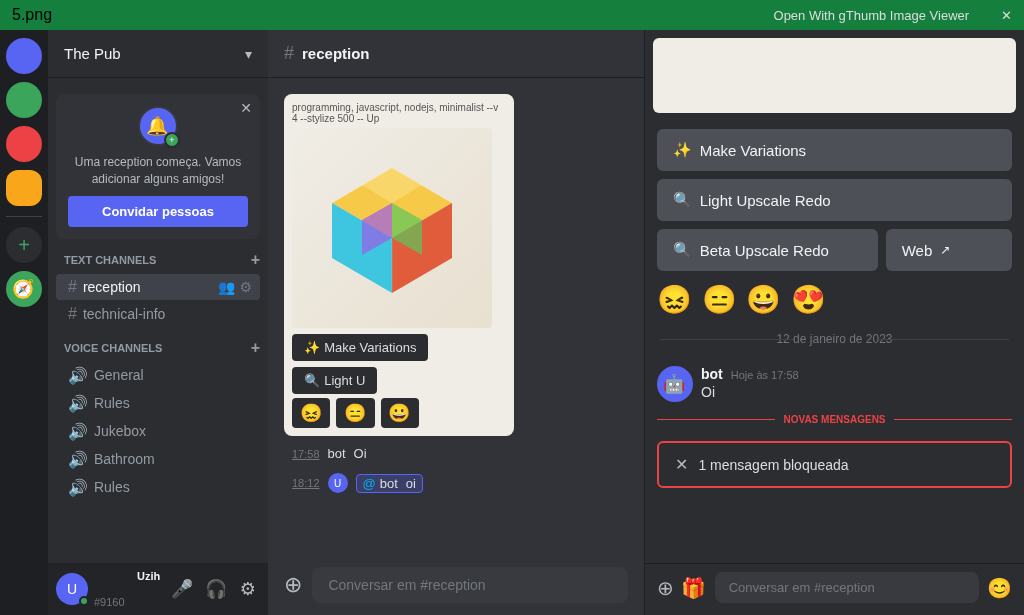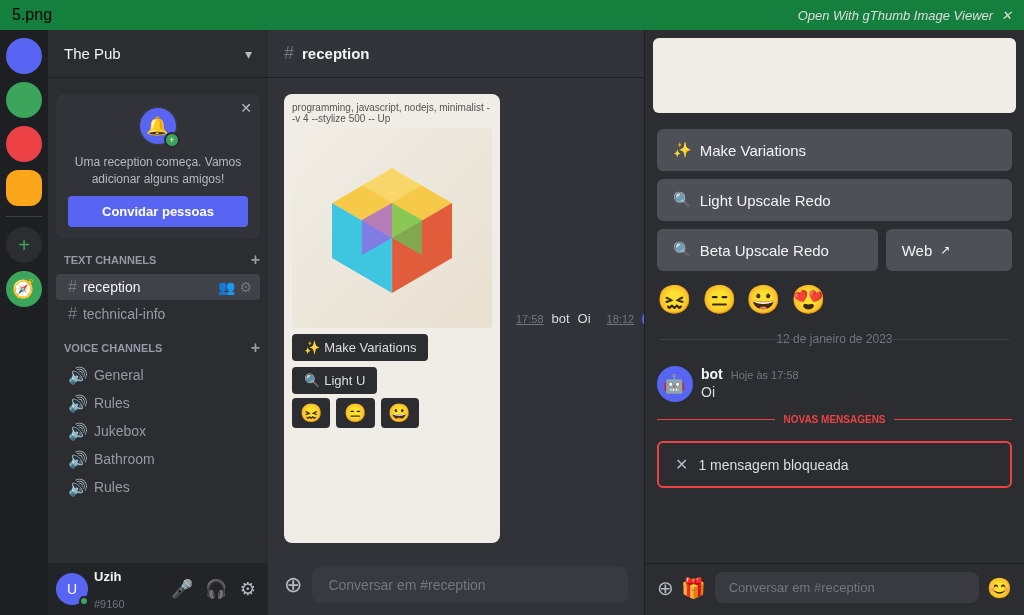--- a/index.html
+++ b/index.html
@@ -3,21 +3,21 @@
   <meta charset="utf-8">
   <style>
     * { margin: 0; padding: 0; box-sizing: border-box; }
     body { width: 1024px; height: 615px; overflow: hidden; font-family: 'Segoe UI', sans-serif; background: #1e1f22; display: flex; flex-direction: column; }
 
     
     .titlebar {
       height: 30px; background: #15803d; display: flex; align-items: center; justify-content: space-between;
       padding: 0 12px; flex-shrink: 0;
     }
-    .titlebar-right { display: flex; align-items: center; gap: 8px; font-style: italic; }
+    .titlebar-right { display: flex; align-items: center; gap: 32px; }
     .titlebar-right span { color: #dcddde; font-size: 13px; cursor: pointer; }
     .titlebar-close { color: #dcddde; font-size: 16px; cursor: pointer; }
 
     
     .main-layout { display: flex; flex: 1; overflow: hidden; }
 
     
     .avatar-bar {
       width: 48px; background: #1e1f22; display: flex; flex-direction: column; align-items: center;
       padding: 8px 0; gap: 8px; overflow: hidden; flex-shrink: 0;
@@ -73,21 +73,21 @@
 
     
     .chat-area { flex: 1; display: flex; flex-direction: column; background: #313338; overflow: hidden; }
     .chat-header {
       height: 48px; background: #313338; border-bottom: 1px solid #1e1f22;
       display: flex; align-items: center; padding: 0 16px; gap: 8px; flex-shrink: 0;
     }
     .chat-header-icon { color: #72767d; font-size: 18px; }
     .chat-header-name { color: #f2f3f5; font-weight: 700; font-size: 15px; }
 
-    .chat-messages { flex: 1; overflow-y: auto; padding: 16px; display: flex; flex-direction: row; gap: 8px; }
+    .chat-messages { flex: 1; overflow-y: auto; padding: 16px; display: flex; flex-direction: column; gap: 8px; }
 
     .msg-image-block { background: #f0ede6; border-radius: 8px; padding: 8px; max-width: 230px; }
     .msg-image-text { font-size: 10px; color: #555; margin-bottom: 4px; word-break: break-all; }
     .msg-image { width: 200px; height: 200px; border-radius: 4px; background: linear-gradient(135deg, #f0ede6 0%, #e8e0d0 100%); display: flex; align-items: center; justify-content: center; }
 
     
     .cube-img { width: 160px; height: 160px; }
 
     .msg-buttons { display: flex; gap: 6px; flex-wrap: wrap; margin-top: 6px; }
     .msg-btn {
@@ -171,21 +171,21 @@
     .right-emoji-btn { color: #b5bac1; font-size: 20px; cursor: pointer; }
 
     
     .user-bar {
       height: 52px; background: #232428; display: flex; align-items: center;
       padding: 0 8px; gap: 6px; flex-shrink: 0;
     }
     .user-avatar { width: 32px; height: 32px; border-radius: 50%; background: #5865f2; display: flex; align-items: center; justify-content: center; font-size: 14px; color: white; position: relative; }
     .user-status { position: absolute; bottom: -1px; right: -1px; width: 10px; height: 10px; border-radius: 50%; background: #3ba55c; border: 2px solid #232428; }
     .user-info { flex: 1; }
-    .user-name { color: #f2f3f5; font-size: 13px; font-weight: 600; }
+    .user-name { color: #f2f3f5; font-size: 11px; font-weight: 600; margin-left: 43px; }
     .user-tag { color: #72767d; font-size: 11px; margin-top: 14px; }
     .user-controls { display: flex; gap: 4px; }
     .user-ctrl-btn { color: #b5bac1; font-size: 18px; cursor: pointer; background: none; border: none; padding: 4px; border-radius: 4px; }
   </style>
 </head>
 <body>
 
 <div class="titlebar">
   <span>5.png</span>
   <div class="titlebar-right">

